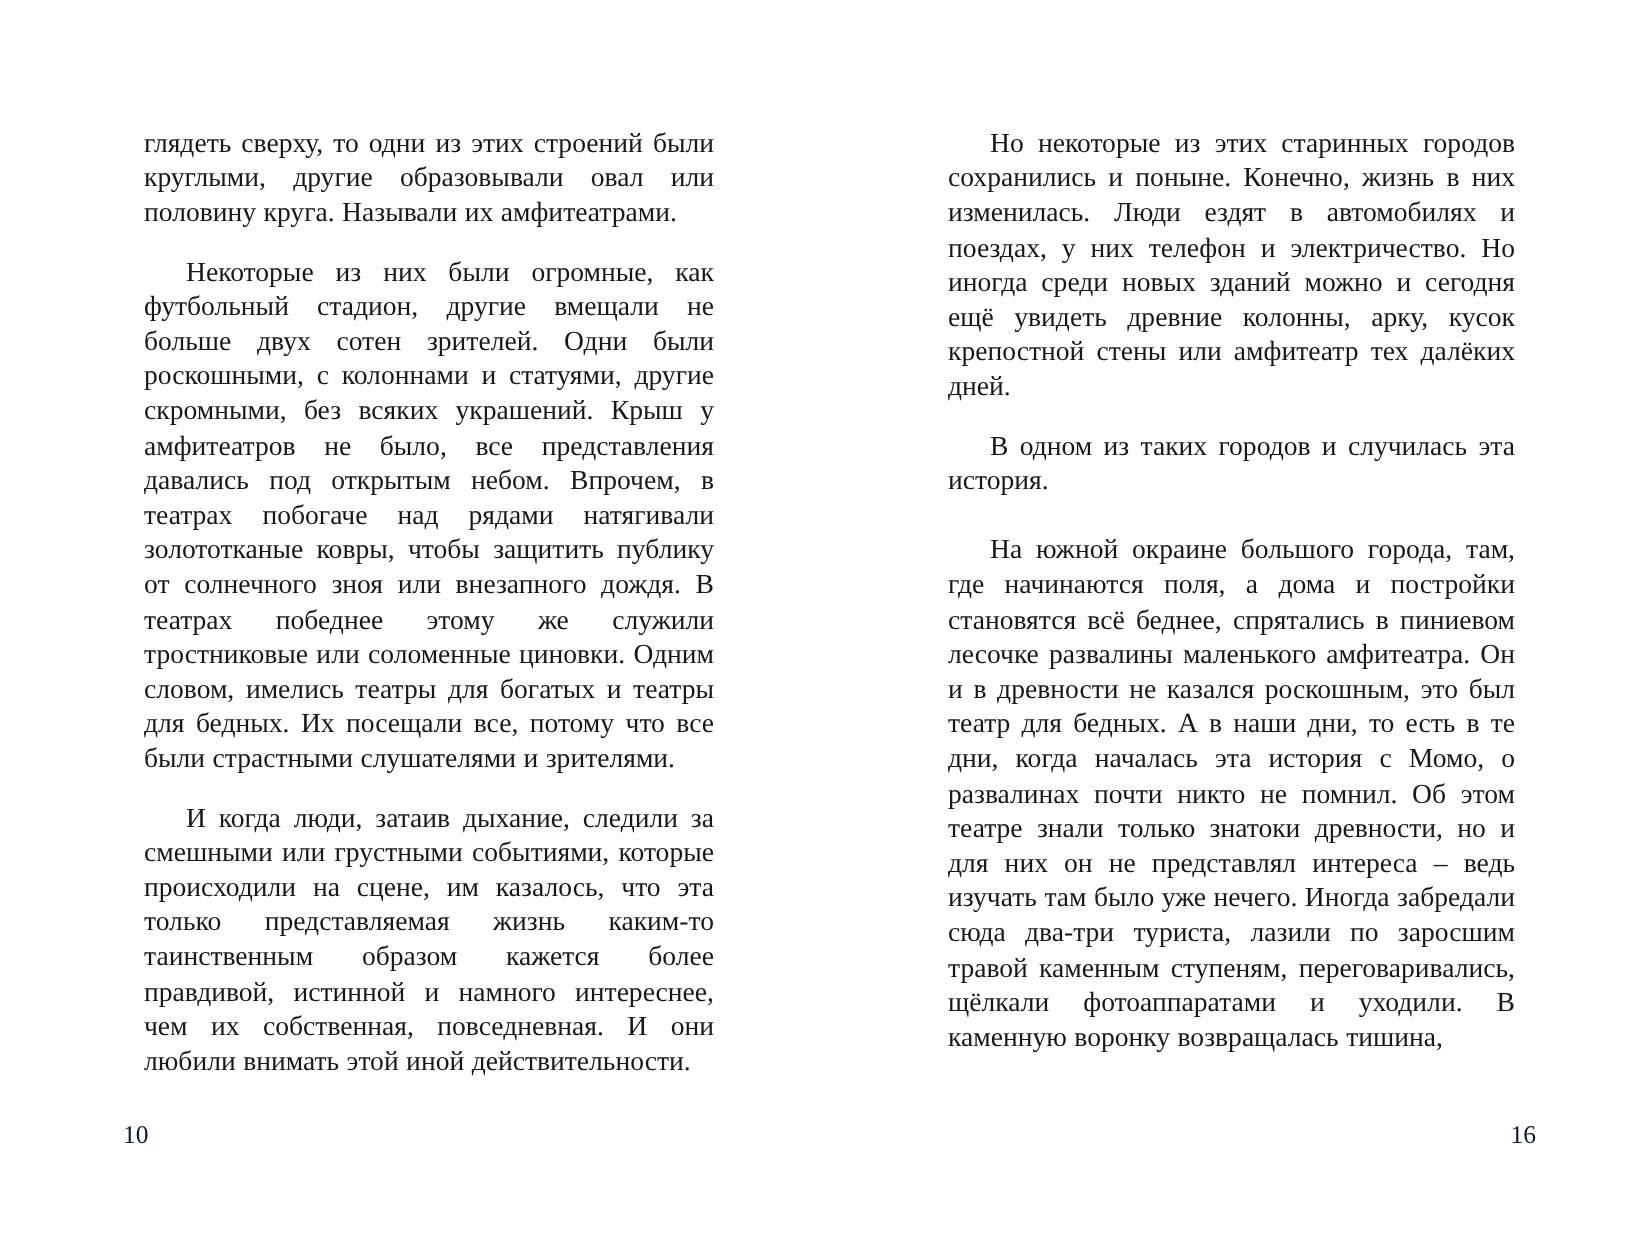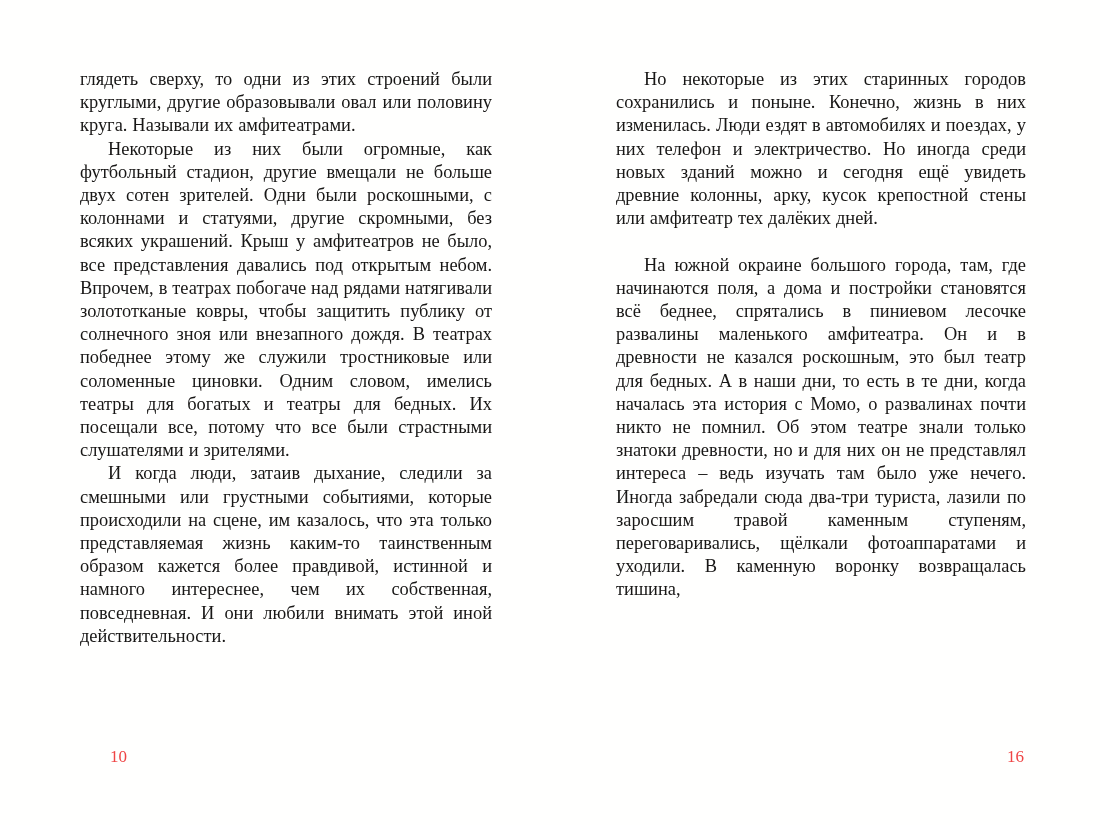--- a/index.html
+++ b/index.html
@@ -28,38 +28,37 @@
   .page.left  { left: 80px;  width: 412px; }
   .page.right { left: 616px; width: 410px; }
 
   .text-column {
     position: absolute;
     top: 68px;
     left: 0;
     right: 0;
   }
   .text-column p {
-    margin: 0;
+    margin: 16px;
     font-size: 18.4px;
     line-height: 23.2px;
     text-align: justify;
     word-spacing: 0.02em;
     font-family: Liberation Serif, serif;
   }
   .text-column p.indent { text-indent: 28px; }
   .text-column p.no-indent { text-indent: 0; }
   .text-column p.space-before { margin-top: 23.2px; }
 
   .folio {
     position: absolute;
     bottom: 58px;
     font-size: 17px;
     line-height: 20px;
-    color: #ef4444;
-    margin-left: 28px;
+    color: #0f172a;
   }
   .folio-left  { left: 2px; }
   .folio-right { right: 2px; }
 </style>
 </head>
 <body>
 
 <div class="spread">
 
   <section class="page left">
@@ -67,18 +66,19 @@
         <p class="no-indent">глядеть сверху, то одни из этих строений были круглыми, другие образовывали овал или половину круга. Называли их амфитеатрами.</p>
         <p class="indent">Некоторые из них были огромные, как футбольный стадион, другие вмещали не больше двух сотен зрителей. Одни были роскошными, с колоннами и статуями, другие скромными, без всяких украшений. Крыш у амфитеатров не было, все представления давались под открытым небом. Впрочем, в театрах побогаче над рядами натягивали золототканые ковры, чтобы защитить публику от солнечного зноя или внезапного дождя. В театрах победнее этому же служили тростниковые или соломенные циновки. Одним словом, имелись театры для богатых и театры для бедных. Их посещали все, потому что все были страстными слушателями и зрителями.</p>
         <p class="indent">И когда люди, затаив дыхание, следили за смешными или грустными событиями, которые происходили на сцене, им казалось, что эта только представляемая жизнь каким-то таинственным образом кажется более правдивой, истинной и намного интереснее, чем их собственная, повседневная. И они любили внимать этой иной действительности.</p>
       </div>
     <div class="folio folio-left">10</div>
   </section>
 
   <section class="page right">
     <div class="text-column">
         <p class="indent">Но некоторые из этих старинных городов сохранились и поныне. Конечно, жизнь в них изменилась. Люди ездят в автомобилях и поездах, у них телефон и электричество. Но иногда среди новых зданий можно и сегодня ещё увидеть древние колонны, арку, кусок крепостной стены или амфитеатр тех далёких дней.</p>
+        <p class="indent">В одном из таких городов и случилась эта история.</p>
         <p class="indent space-before">На южной окраине большого города, там, где начинаются поля, а дома и постройки становятся всё беднее, спрятались в пиниевом лесочке развалины маленького амфитеатра. Он и в древности не казался роскошным, это был театр для бедных. А в наши дни, то есть в те дни, когда началась эта история с Момо, о развалинах почти никто не помнил. Об этом театре знали только знатоки древности, но и для них он не представлял интереса – ведь изучать там было уже нечего. Иногда забредали сюда два-три туриста, лазили по заросшим травой каменным ступеням, переговаривались, щёлкали фотоаппаратами и уходили. В каменную воронку возвращалась тишина,</p>
       </div>
     <div class="folio folio-right">16</div>
   </section>
 
 </div>
 
 </body></html>

